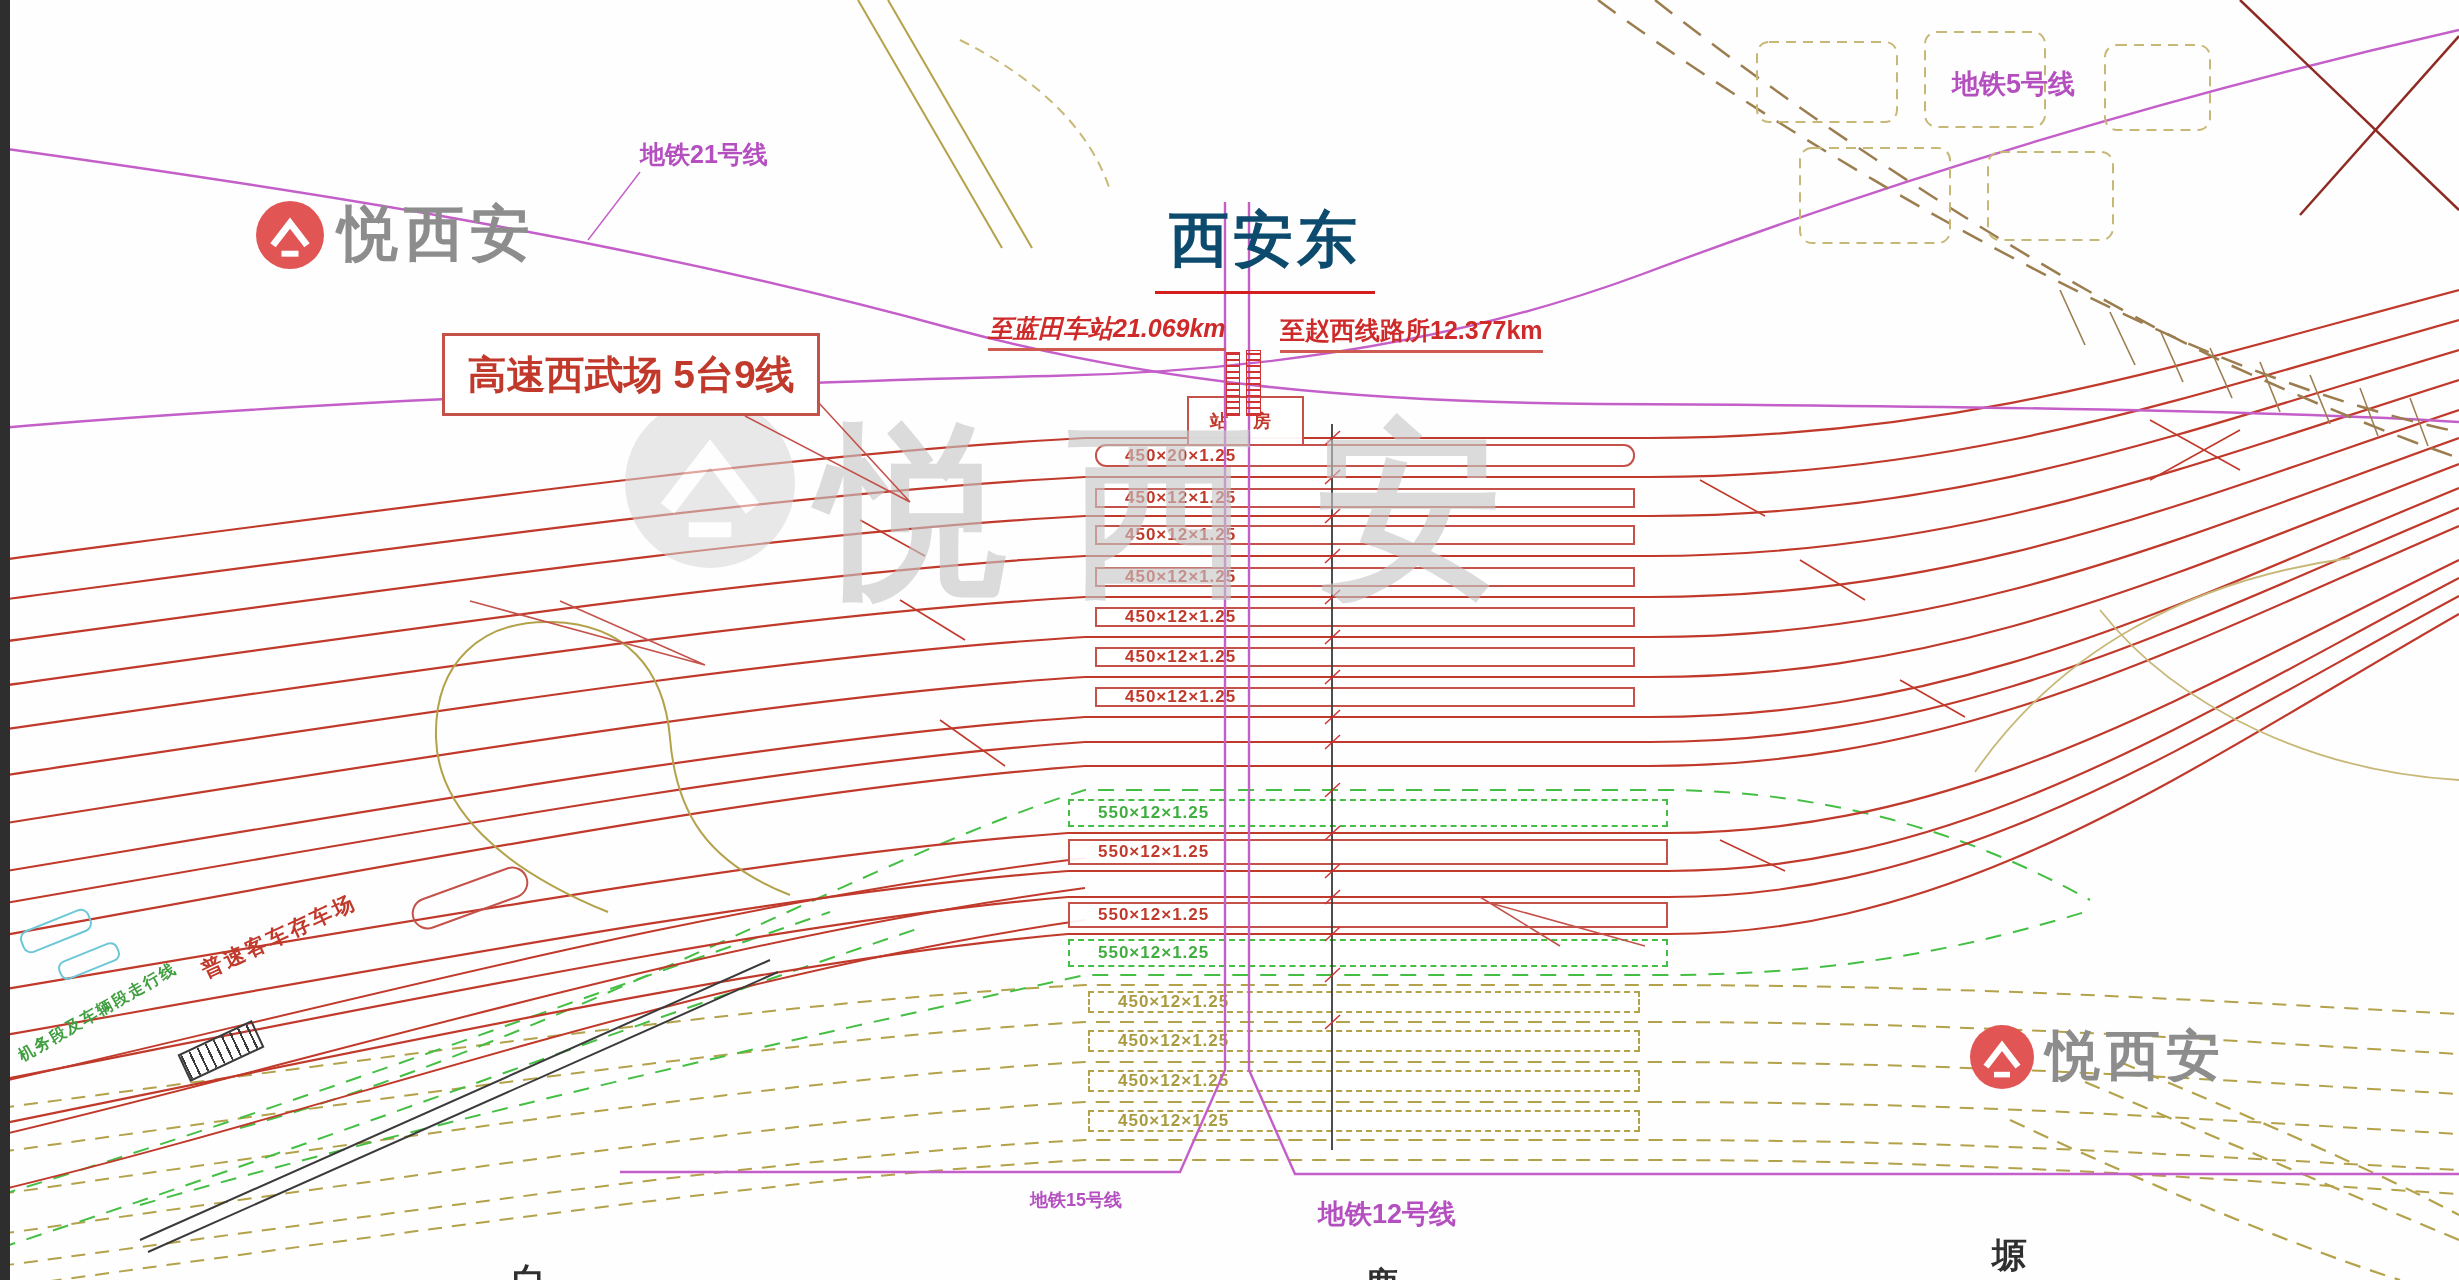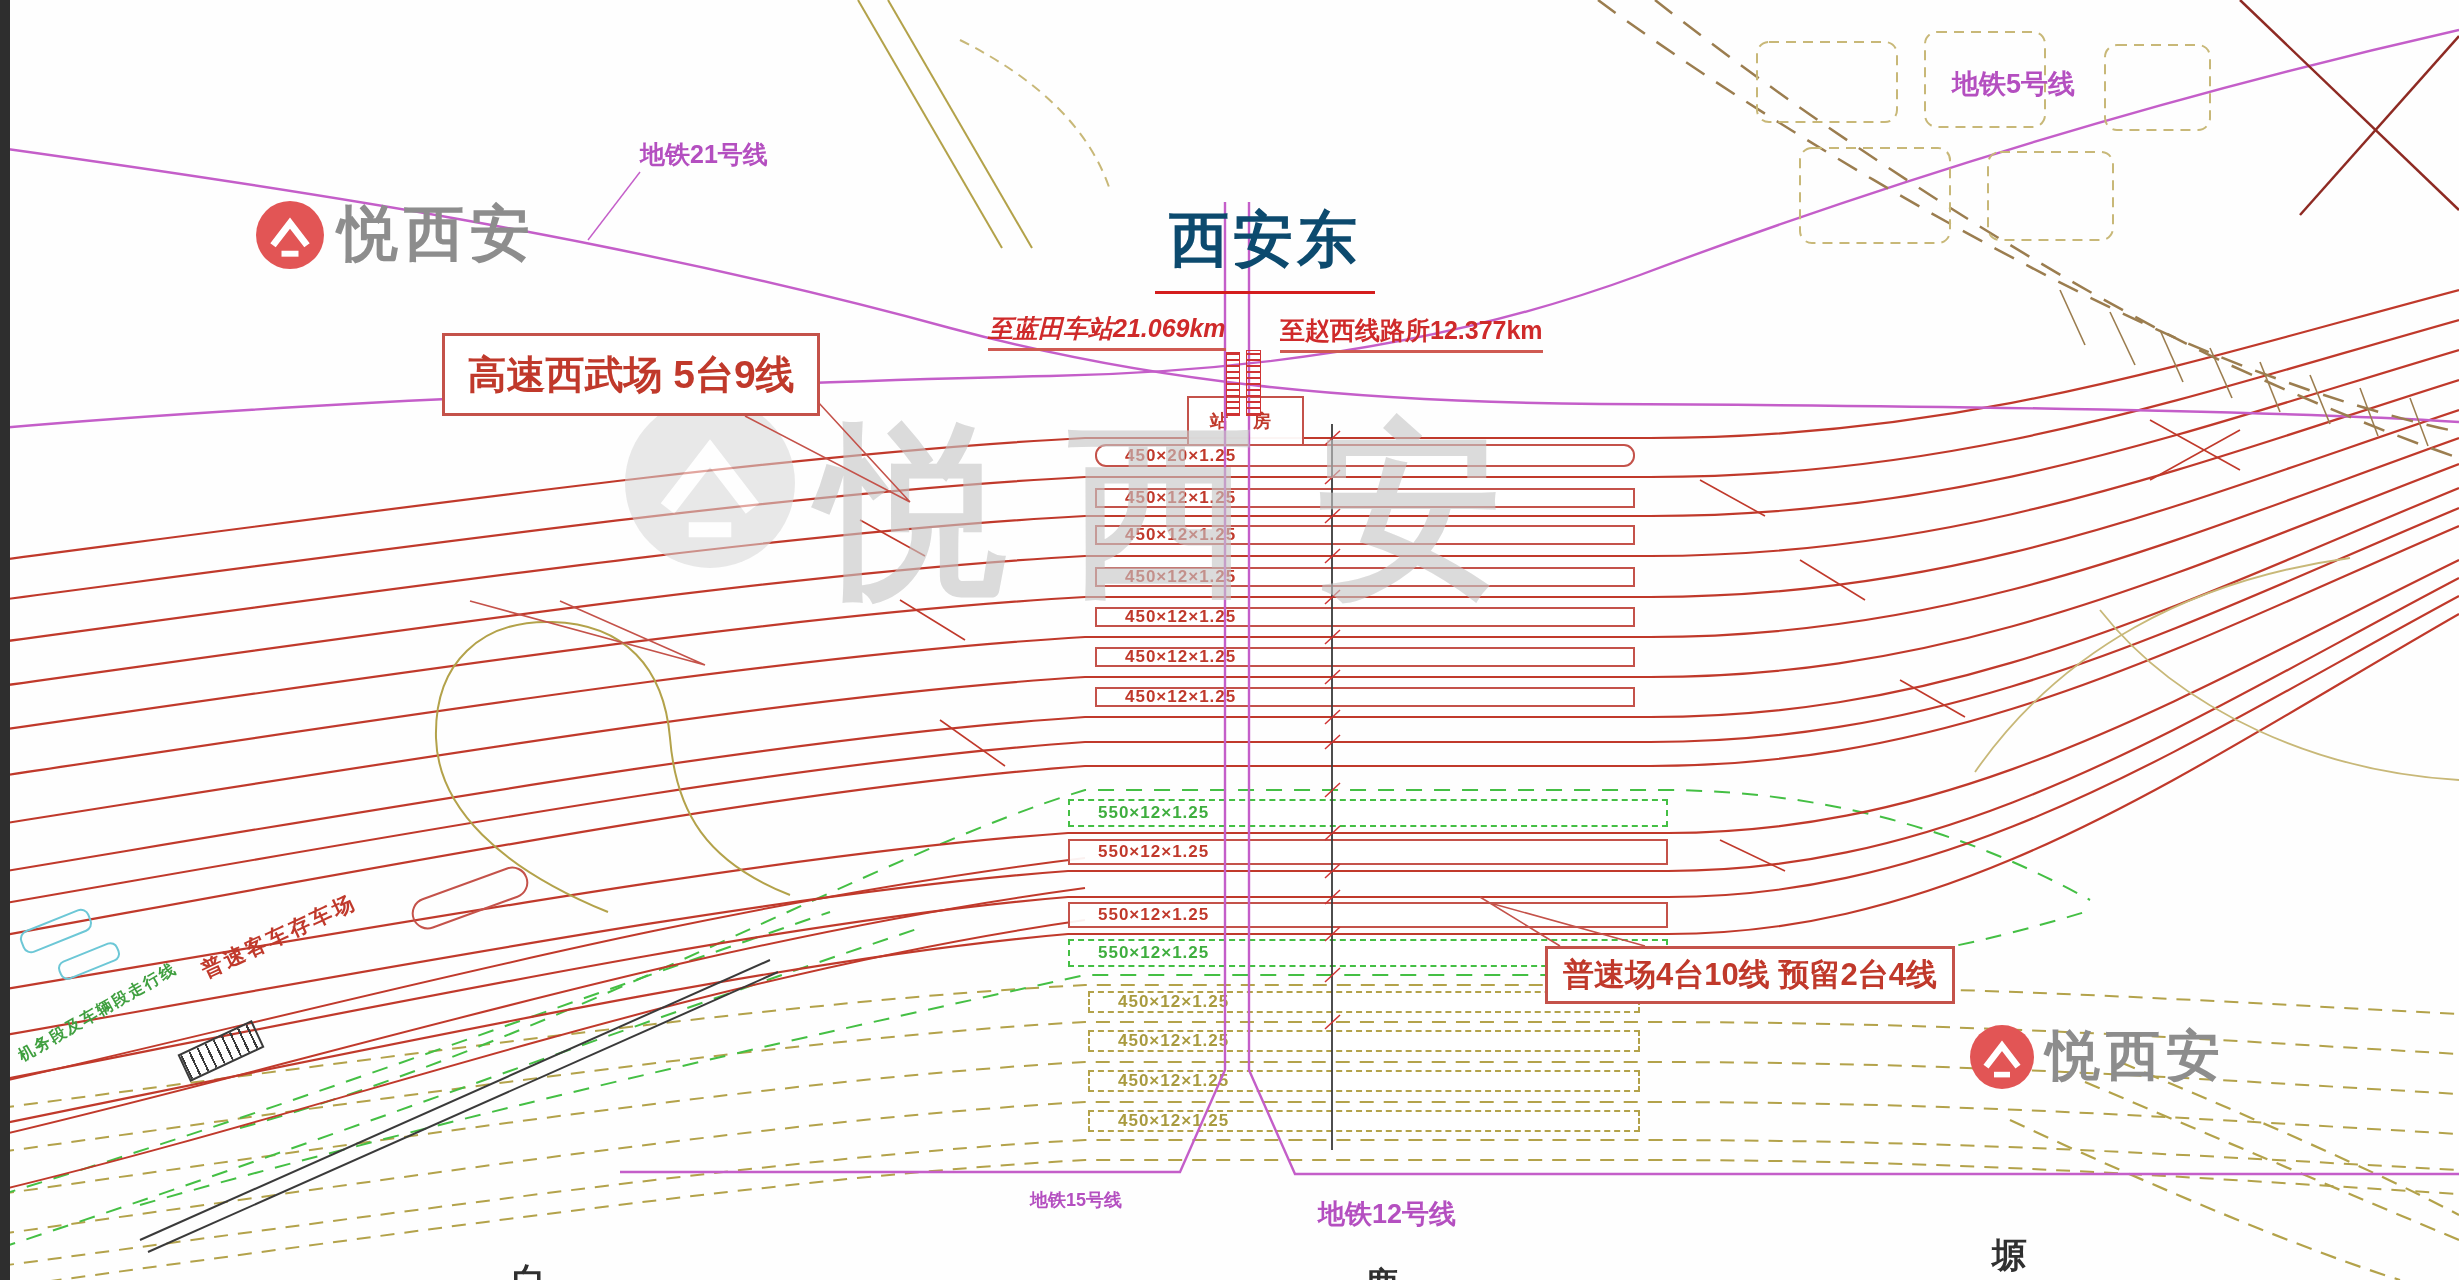--- a/index.html
+++ b/index.html
@@ -227,21 +227,20 @@
   <div class="lab z5 title" style="left:1155px;top:200px;font-size:60px;letter-spacing:4px;border-bottom:3px solid #d41d1d;padding:0 14px 10px 14px;">西安东</div>
   <div class="lab z5 dist" style="left:988px;top:312px;font-size:25px;font-style:italic;">至蓝田车站21.069km</div>
   <div class="lab z5 dist" style="left:1280px;top:314px;font-size:25px;">至赵西线路所12.377km</div>
 
   <div class="lab z5 magenta" style="left:640px;top:138px;font-size:25px;">地铁21号线</div>
   <div class="lab z5 magenta" style="left:1952px;top:66px;font-size:27px;">地铁5号线</div>
   <div class="lab z5 magenta" style="left:1030px;top:1188px;font-size:18px;">地铁15号线</div>
   <div class="lab z5 magenta" style="left:1318px;top:1196px;font-size:27px;">地铁12号线</div>
 
   <div class="callout" style="left:442px;top:333px;width:378px;height:83px;font-size:39px;">高速西武场 5台9线</div>
-  <div class="callout" style="left:1545px;top:946px;width:410px;height:58px;font-size:31px;">普速场4台10线 预留2台4线</div>
 
   <svg class="layer" style="z-index:5" width="2459" height="1280" viewBox="0 0 2459 1280">
     <path d="M 745,416 L 910,502 M 818,402 L 910,502" stroke="#c4524a" stroke-width="1.6" fill="none"></path>
     <path d="M 470,601 L 705,665 M 560,601 L 705,665" stroke="#c4524a" stroke-width="1.6" fill="none"></path>
     <path d="M 1560,946 L 1480,897 M 1645,946 L 1490,903" stroke="#c4524a" stroke-width="1.6" fill="none"></path>
   </svg>
 
   <div class="lab rot" style="left:195px;top:922px;z-index:5;color:#c0392b;font-weight:bold;font-size:21px;letter-spacing:3px;transform:rotate(-25deg);">普速客车存车场</div>
   <div class="lab rot" style="left:8px;top:1002px;z-index:5;color:#3f9f3f;font-weight:bold;font-size:16px;letter-spacing:2px;transform:rotate(-30deg);">机务段及车辆段走行线</div>
 

